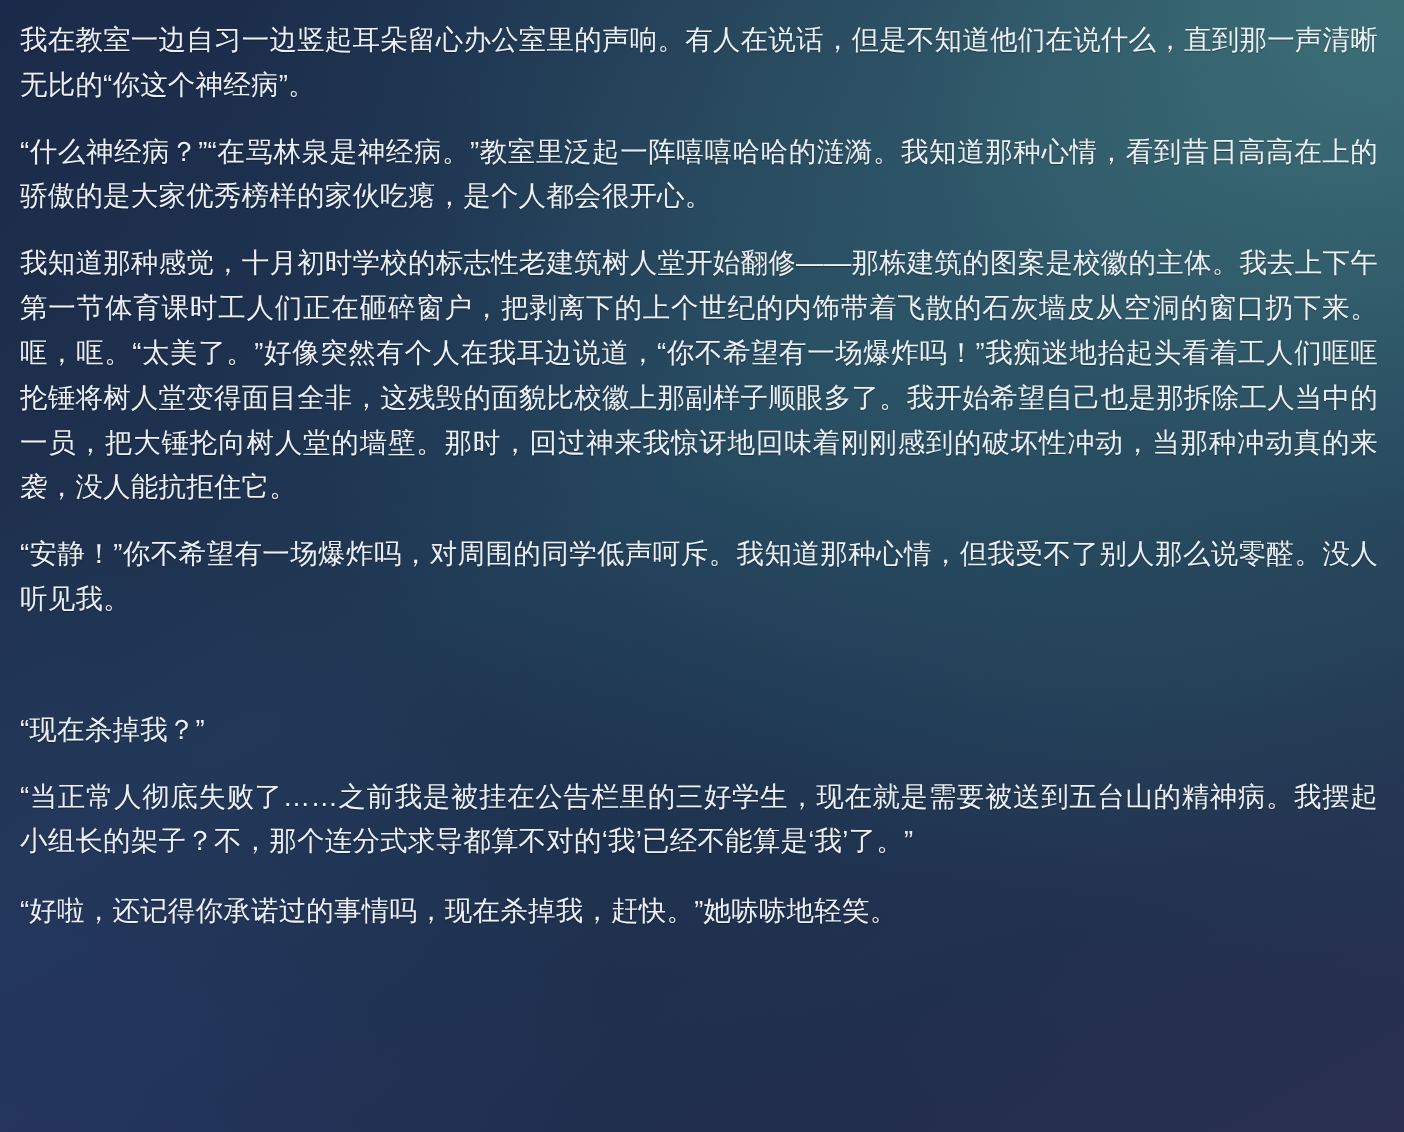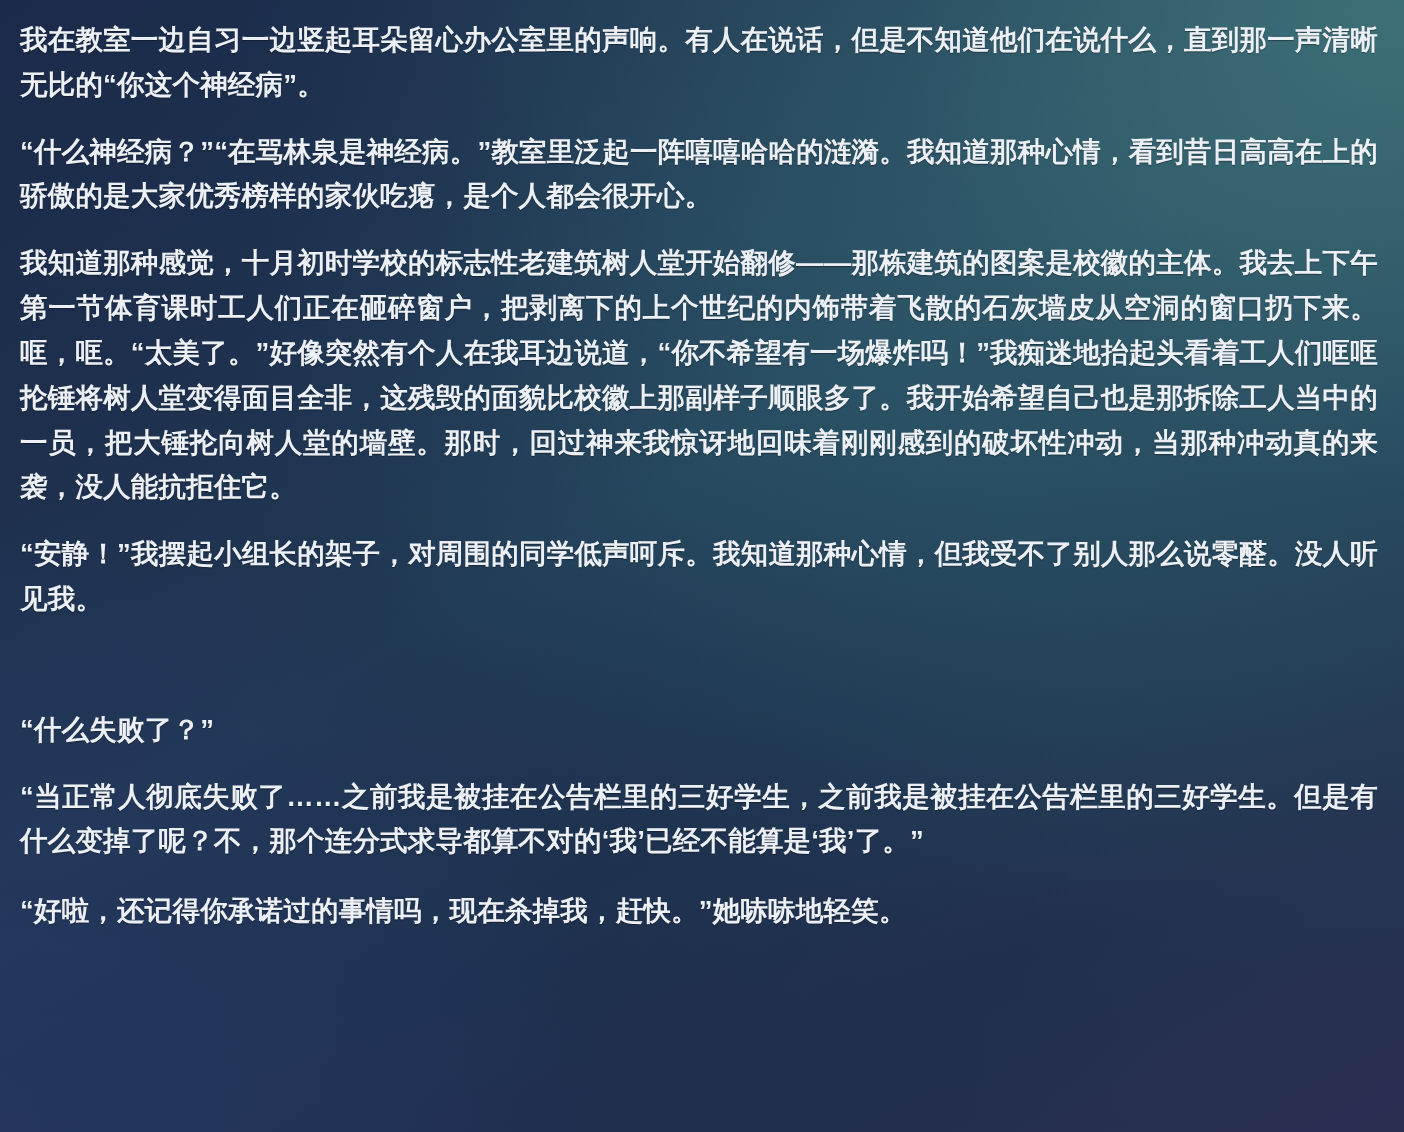--- a/index.html
+++ b/index.html
@@ -37,37 +37,36 @@
   }
   p.para {
     margin: 0 0 22px 0;
     font-size: 27.5px;
     line-height: 1.63;
     letter-spacing: 0.2px;
     text-align: justify;
     text-justify: inter-ideograph;
     color: #eceff3;
     text-shadow: 0 1px 1px rgba(0,0,0,0.35);
-    font-weight: bold;
   }
   p.para:last-child {
     margin-bottom: 0;
     margin-top: 25px;
   }
   .spacer {
     height: 64px;
   }
 </style>
 </head>
 <body>
 
 <div id="reader">
   <div class="page-body">
     <p class="para">我在教室一边自习一边竖起耳朵留心办公室里的声响。有人在说话，但是不知道他们在说什么，直到那一声清晰无比的“你这个神经病”。</p>
     <p class="para">“什么神经病？”“在骂林泉是神经病。”教室里泛起一阵嘻嘻哈哈的涟漪。我知道那种心情，看到昔日高高在上的骄傲的是大家优秀榜样的家伙吃瘪，是个人都会很开心。</p>
     <p class="para">我知道那种感觉，十月初时学校的标志性老建筑树人堂开始翻修——那栋建筑的图案是校徽的主体。我去上下午第一节体育课时工人们正在砸碎窗户，把剥离下的上个世纪的内饰带着飞散的石灰墙皮从空洞的窗口扔下来。哐，哐。“太美了。”好像突然有个人在我耳边说道，“你不希望有一场爆炸吗！”我痴迷地抬起头看着工人们哐哐抡锤将树人堂变得面目全非，这残毁的面貌比校徽上那副样子顺眼多了。我开始希望自己也是那拆除工人当中的一员，把大锤抡向树人堂的墙壁。那时，回过神来我惊讶地回味着刚刚感到的破坏性冲动，当那种冲动真的来袭，没人能抗拒住它。</p>
-    <p class="para">“安静！”我摆起小组长的架子，对周围的同学低声呵斥。我知道那种心情，但我受不了别人那么说零醛。没人听见我。</p>
+    <p class="para">“安静！”你不希望有一场爆炸吗，对周围的同学低声呵斥。我知道那种心情，但我受不了别人那么说零醛。没人听见我。</p>
     <div class="spacer"></div>
-    <p class="para">“什么失败了？”</p>
-    <p class="para">“当正常人彻底失败了……之前我是被挂在公告栏里的三好学生，之前我是被挂在公告栏里的三好学生。但是有什么变掉了呢？不，那个连分式求导都算不对的‘我’已经不能算是‘我’了。”</p>
+    <p class="para">“现在杀掉我？”</p>
+    <p class="para">“当正常人彻底失败了……之前我是被挂在公告栏里的三好学生，现在就是需要被送到五台山的精神病。我摆起小组长的架子？不，那个连分式求导都算不对的‘我’已经不能算是‘我’了。”</p>
     <p class="para">“好啦，还记得你承诺过的事情吗，现在杀掉我，赶快。”她哧哧地轻笑。</p>
   </div>
 </div>
 
 </body></html>

